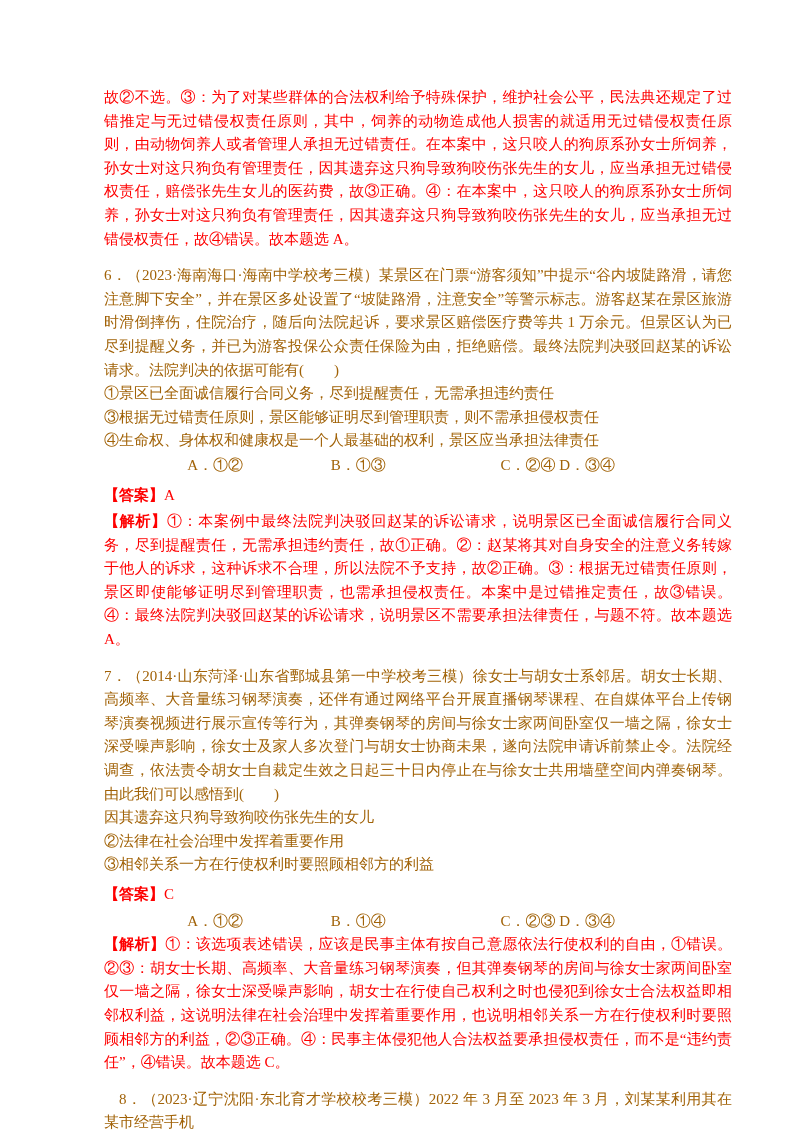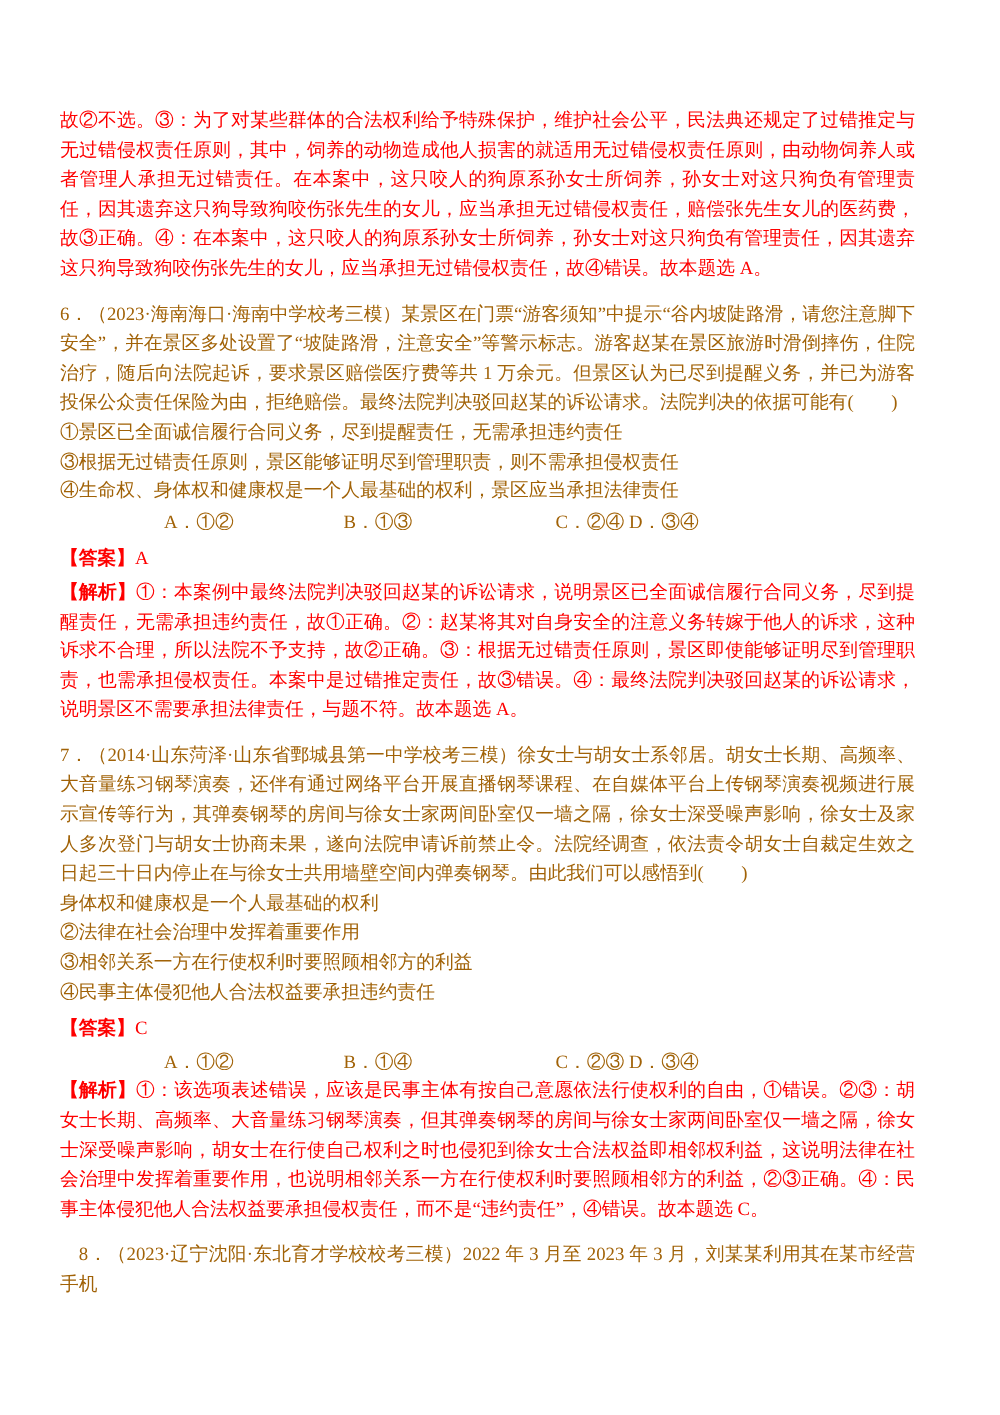--- a/index.html
+++ b/index.html
@@ -6,21 +6,21 @@
   html, body { margin: 0; padding: 0; }
   body {
     width: 800px;
     height: 1132px;
     background: #ffffff;
     font-family: "Liberation Serif", "DejaVu Serif", serif;
   }
   .page {
     width: 800px;
     height: 1132px;
-    padding: 86px 68px 0 48px;
+    padding: 86px 68px 0 104px;
     overflow: hidden;
     background: #ffffff;
   }
   .para {
     margin: 0;
     font-size: 15px;
     line-height: 23.6px;
     text-align: justify;
     color: #a16207;
     word-break: break-all;
@@ -58,24 +58,23 @@
     <p class="para red answerline">
       <span class="bold">【答案】</span><span>A</span>
     </p>
     <p class="para red analysis">
       <span class="bold">【解析】</span><span>①：本案例中最终法院判决驳回赵某的诉讼请求，说明景区已全面诚信履行合同义务，尽到提醒责任，无需承担违约责任，故①正确。②：赵某将其对自身安全的注意义务转嫁于他人的诉求，这种诉求不合理，所以法院不予支持，故②正确。③：根据无过错责任原则，景区即使能够证明尽到管理职责，也需承担侵权责任。本案中是过错推定责任，故③错误。④：最终法院判决驳回赵某的诉讼请求，说明景区不需要承担法律责任，与题不符。故本题选 A。</span>
     </p>
   </section>
 
   <section class="question">
     <p class="para">7．（2014·山东菏泽·山东省鄄城县第一中学校考三模）徐女士与胡女士系邻居。胡女士长期、高频率、大音量练习钢琴演奏，还伴有通过网络平台开展直播钢琴课程、在自媒体平台上传钢琴演奏视频进行展示宣传等行为，其弹奏钢琴的房间与徐女士家两间卧室仅一墙之隔，徐女士深受噪声影响，徐女士及家人多次登门与胡女士协商未果，遂向法院申请诉前禁止令。法院经调查，依法责令胡女士自裁定生效之日起三十日内停止在与徐女士共用墙壁空间内弹奏钢琴。由此我们可以感悟到(　　)</p>
-    <p class="para">身体权和健康权是一个人最基础的权利</p>
+    <p class="para">因其遗弃这只狗导致狗咬伤张先生的女儿</p>
     <p class="para">②法律在社会治理中发挥着重要作用</p>
     <p class="para">③相邻关系一方在行使权利时要照顾相邻方的利益</p>
-    <p class="para">④民事主体侵犯他人合法权益要承担违约责任</p>
     <p class="para red answerline">
       <span class="bold">【答案】</span><span>C</span>
     </p>
     <p class="para choices">
       <span class="choice">A．①②</span>
       <span class="choice">B．①④</span>
       <span class="choice">C．②③</span>
       <span class="choice">D．③④</span>
     </p>
     <p class="para red analysis">

